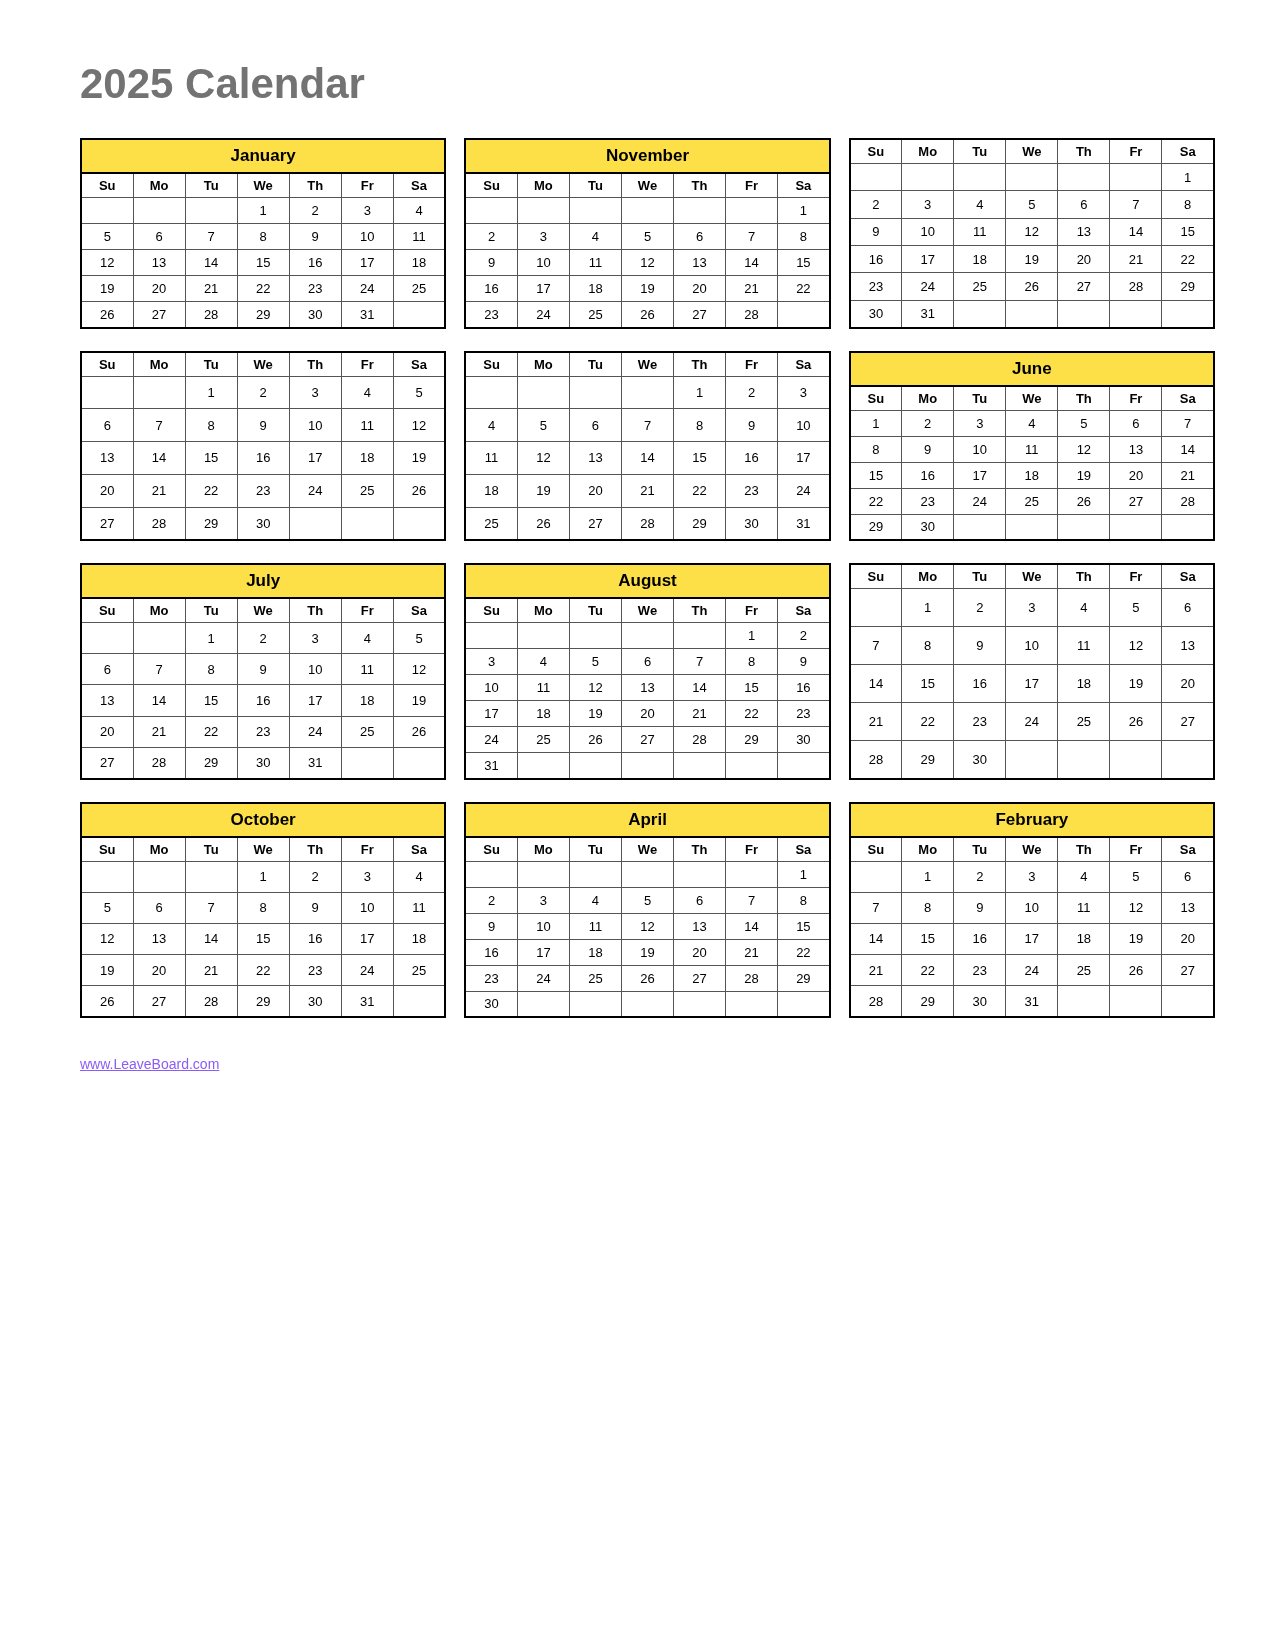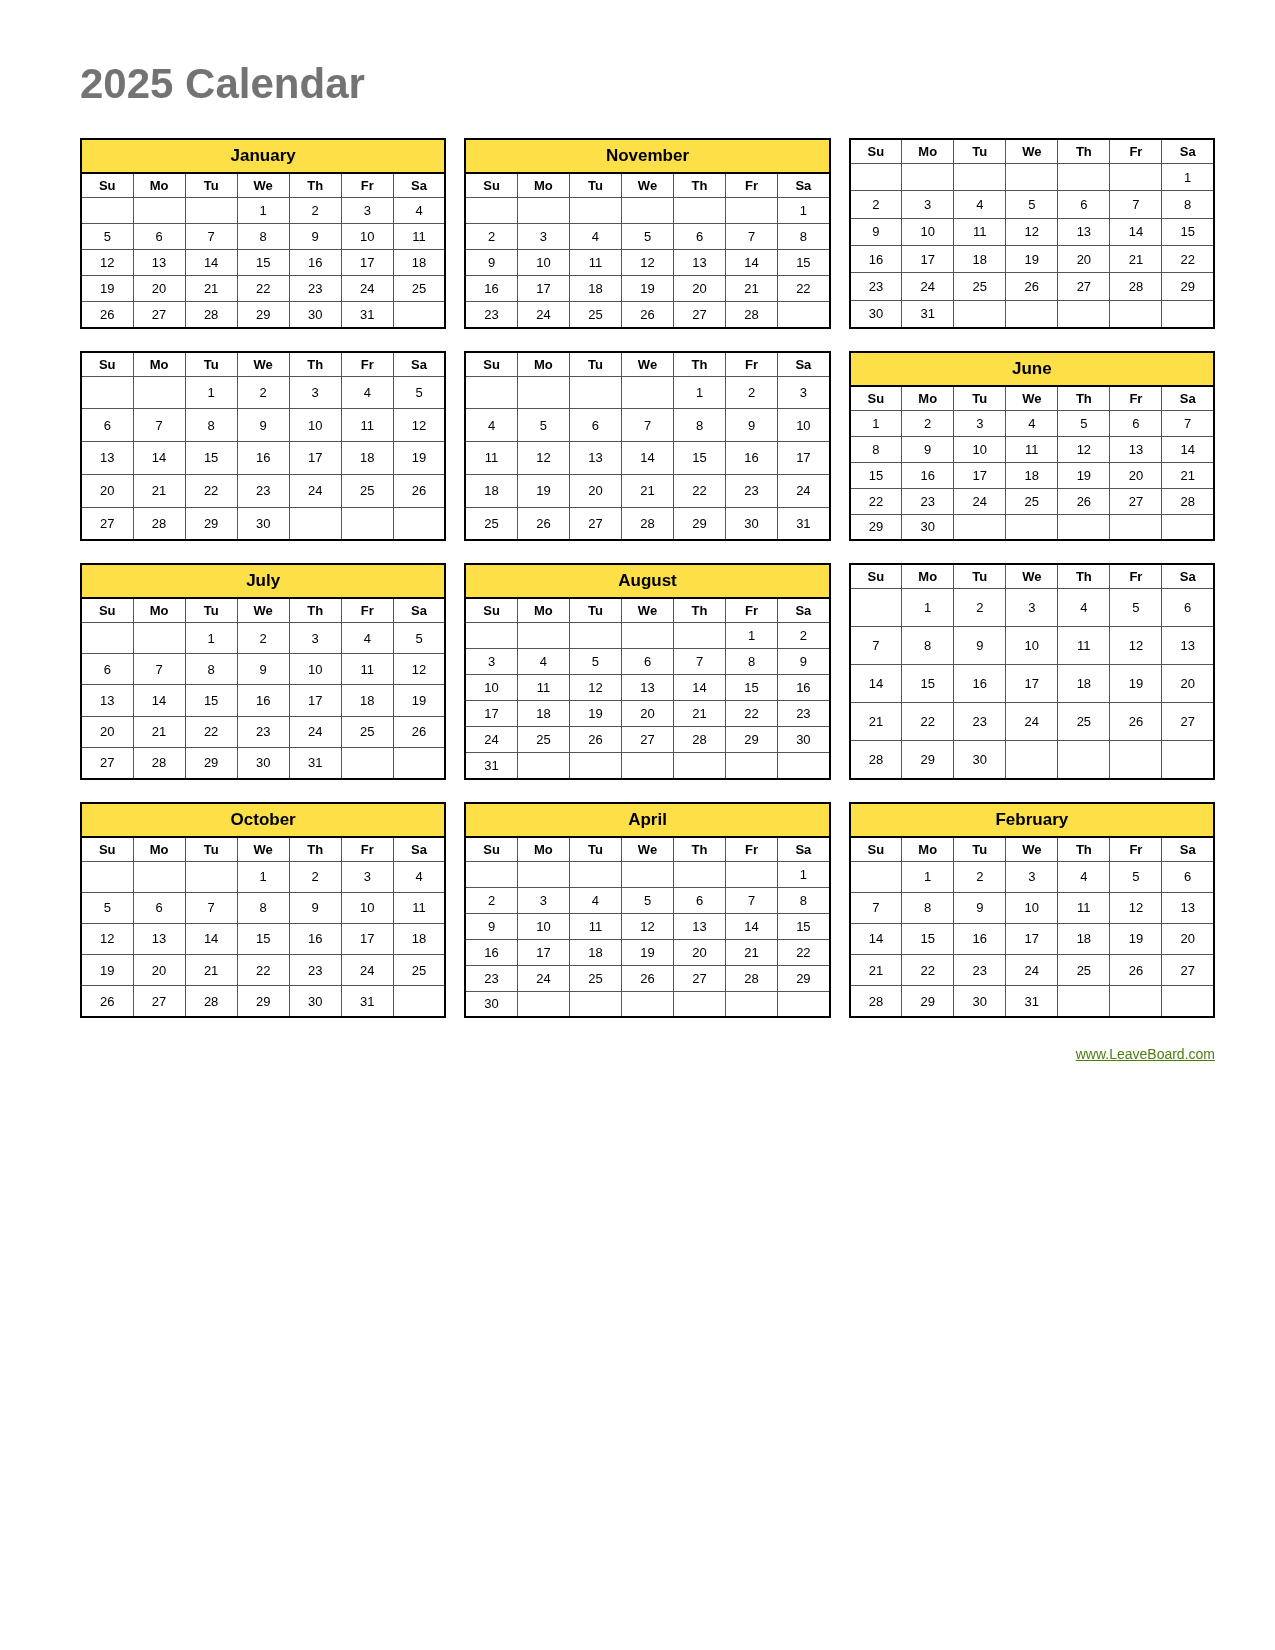--- a/index.html
+++ b/index.html
@@ -45,24 +45,24 @@
     }
     .month-table td {
       text-align: center;
       font-size: 13px;
       padding: 4px 2px;
       border: 1px solid #555;
       width: 14.28%;
       height: 26px;
     }
     .footer {
-      text-align: right;
-      margin-top: 28px;
+      text-align: left;
+      margin-top: 38px;
       font-size: 14px;
-      color: #4d7c0f;
+      color: #8b5cf6;
       text-decoration: underline;
     }
   </style>
 </head>
 <body>
 
 <h1>2025 Calendar</h1>
 
 <div class="calendar-grid">
     <table class="month-table">

